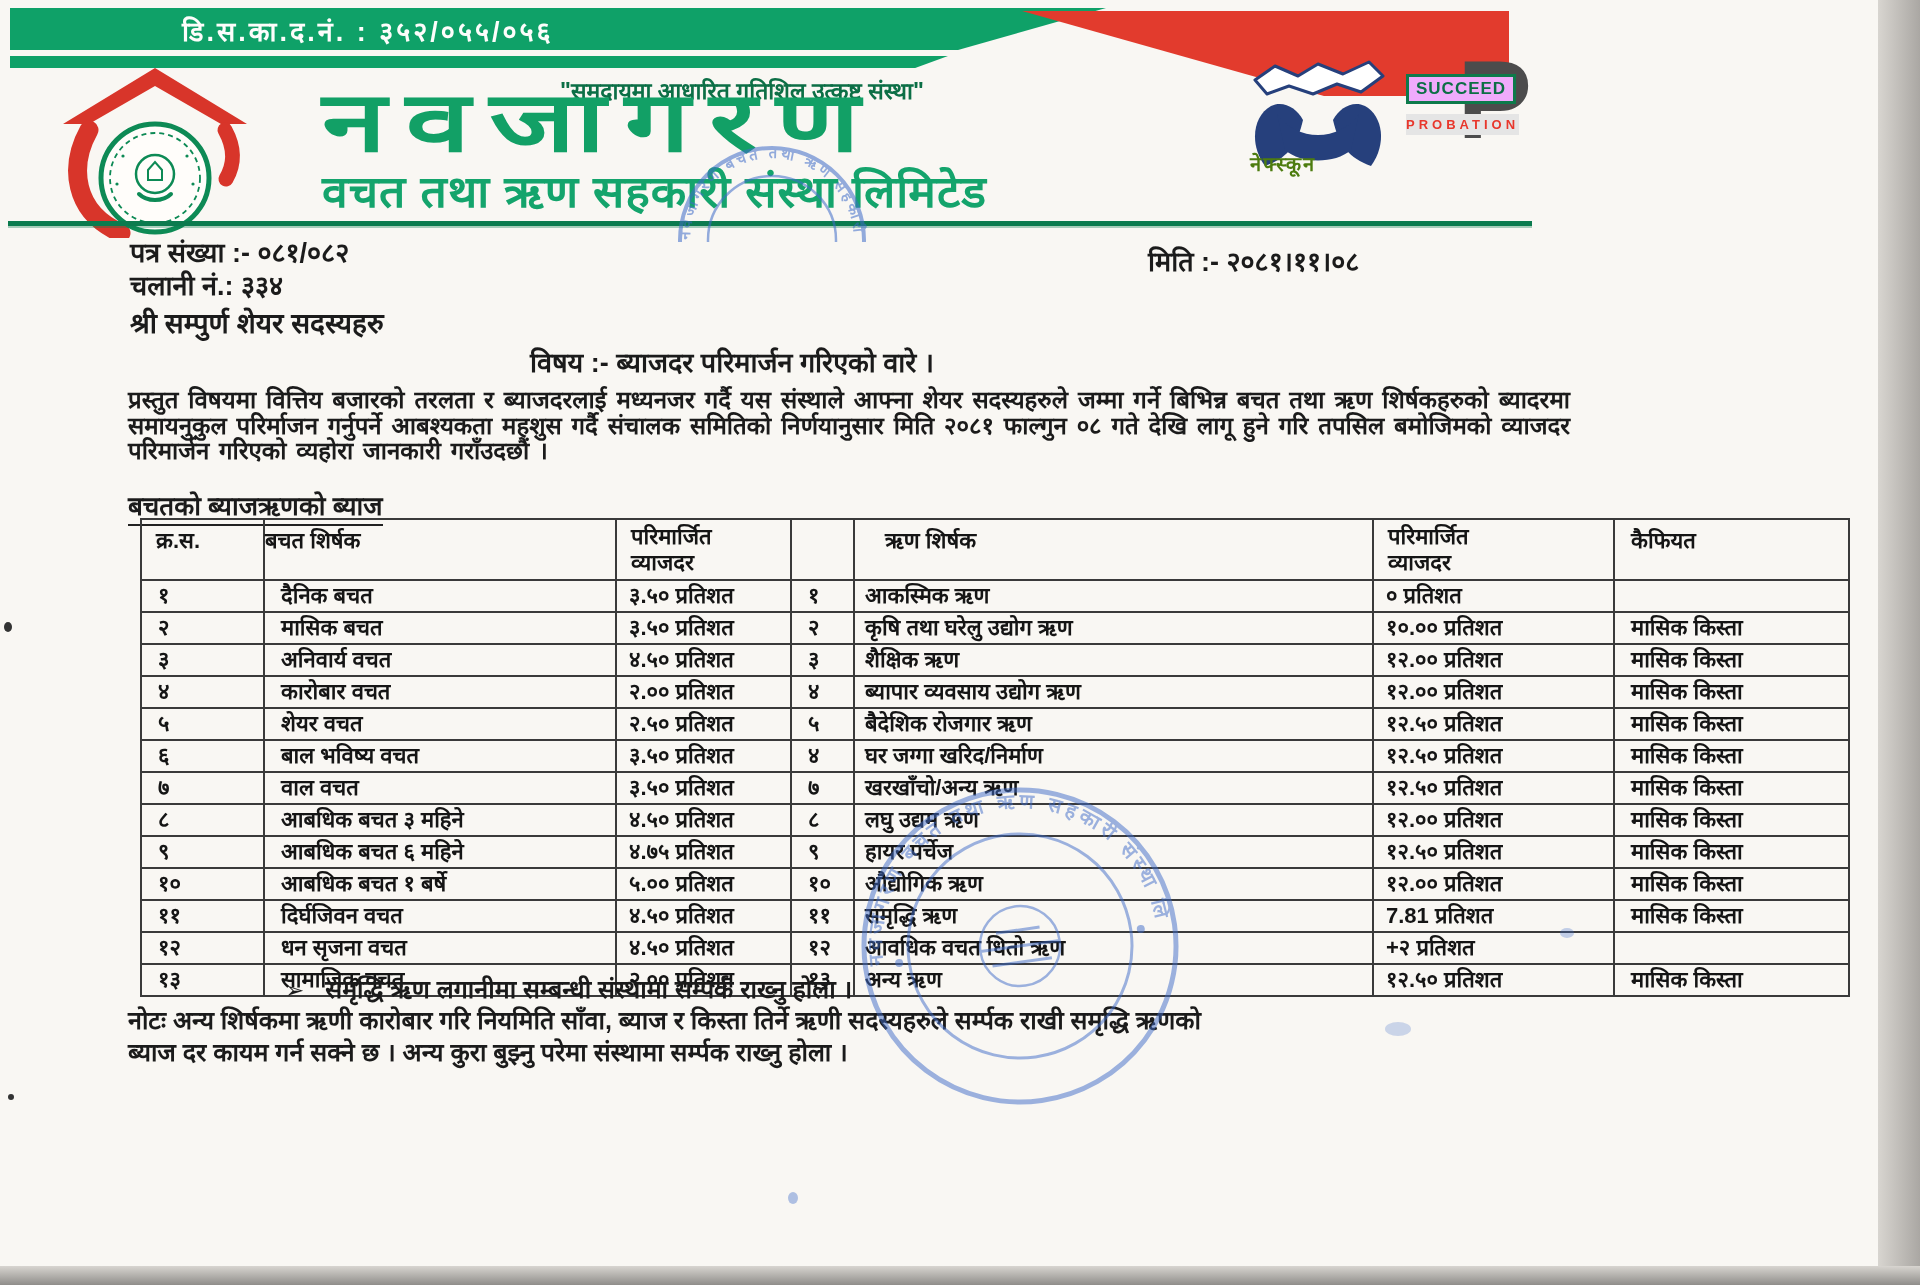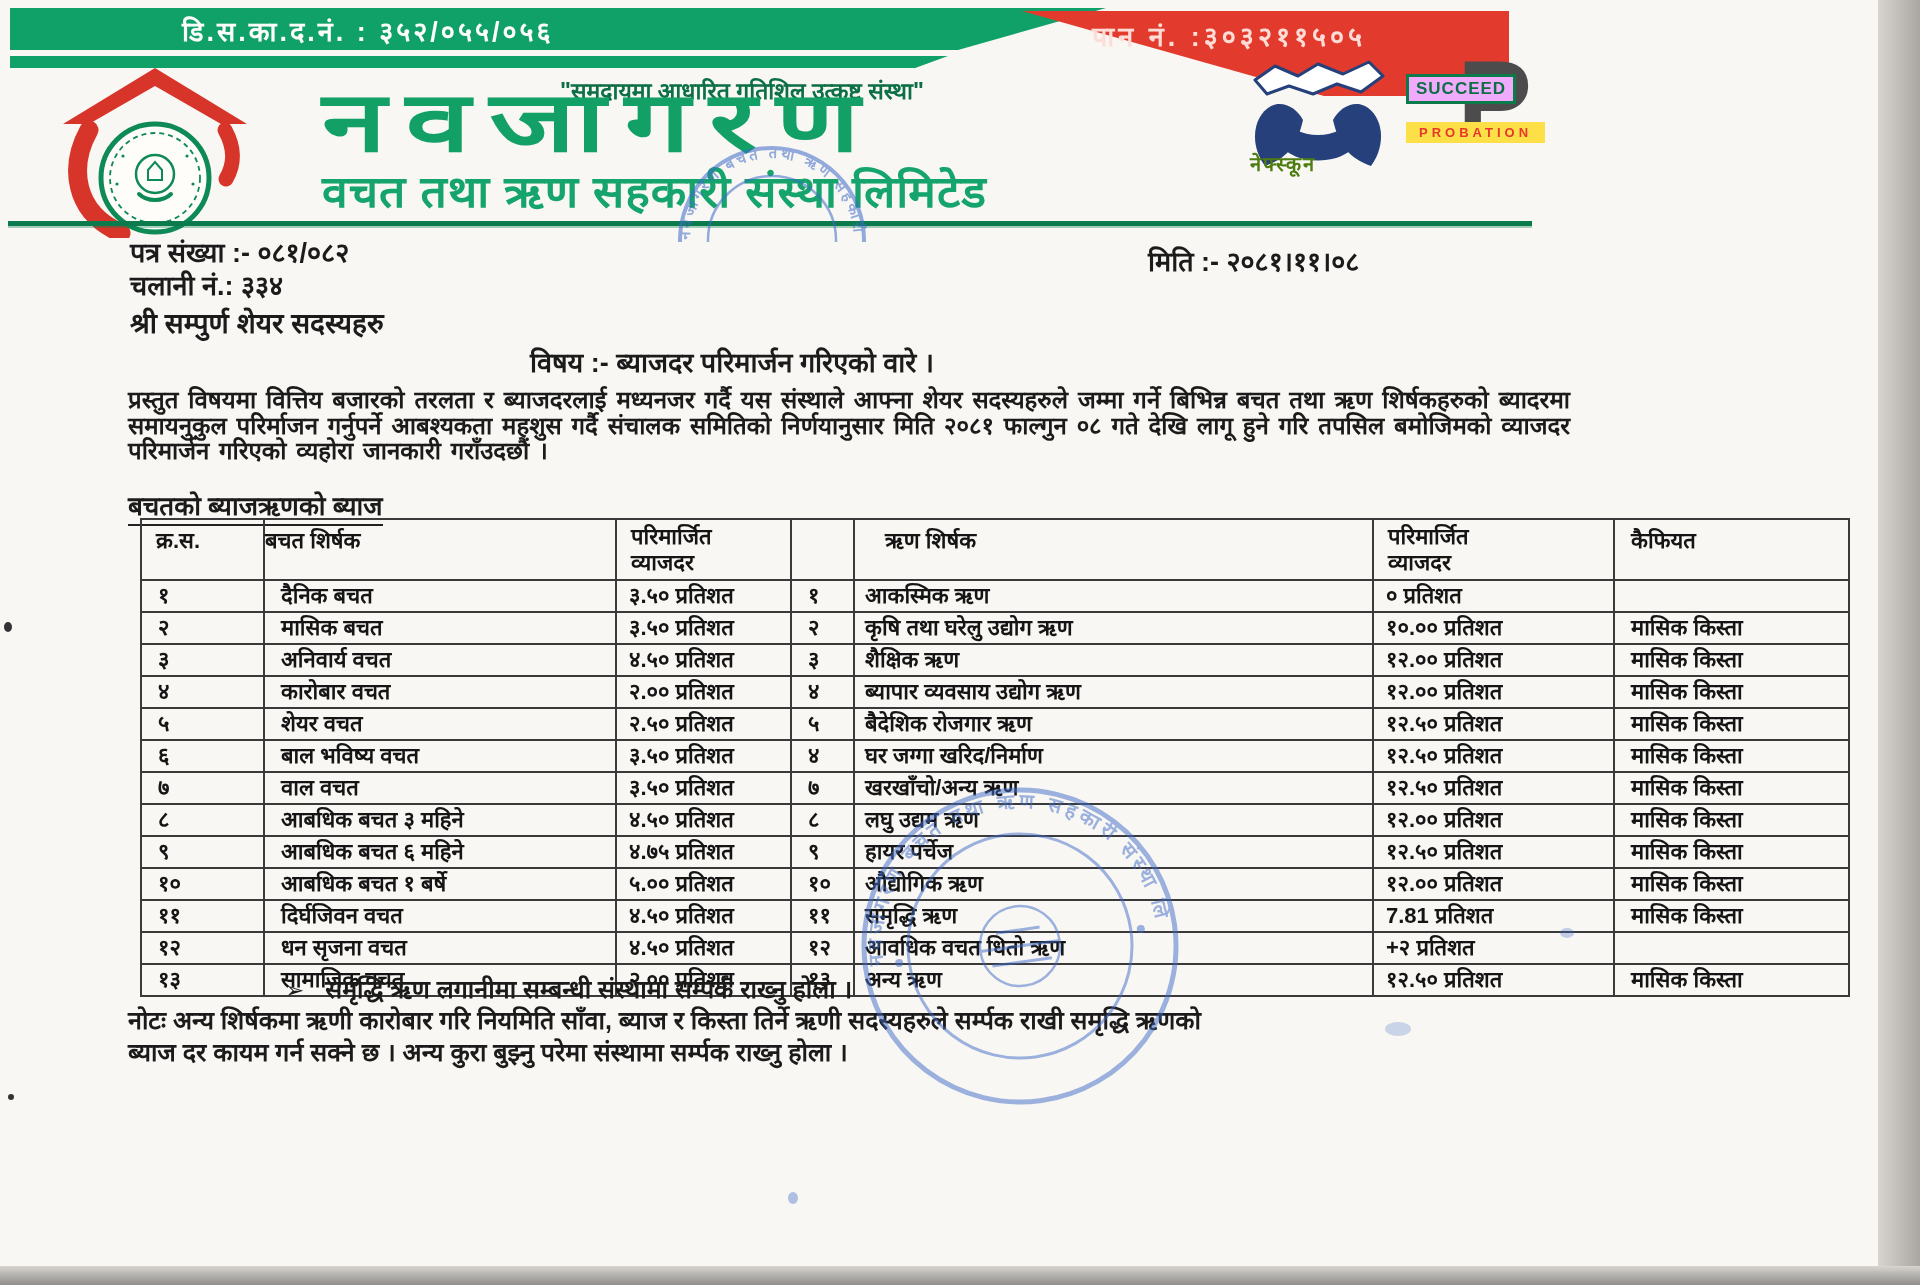--- a/index.html
+++ b/index.html
@@ -72,22 +72,22 @@
   .succeed-p{
     position:absolute;right:2px;top:-14px;font-size:112px;line-height:1;
     font-weight:800;color:#4c4c4c;font-family:"Liberation Sans",sans-serif;
   }
   .succeed-box{
     position:absolute;left:0px;top:16px;background:#f0abfc;border:3px solid #0d7a4b;
     color:#0d6e45;font-size:17px;font-weight:800;letter-spacing:1px;
     padding:2px 7px;white-space:nowrap;
   }
   .probation-box{
-    position:absolute;left:0px;top:64px;background:#fde047;color:#e8372c;
-    font-size:13px;font-weight:800;letter-spacing:4px;padding:3px 13px;white-space:nowrap;
+    position:absolute;left:0px;top:56px;background:#e5e5e5;color:#e8372c;
+    font-size:13px;font-weight:800;letter-spacing:4px;padding:3px 0;white-space:nowrap;
   }
 
   
   .stamp-top{position:absolute;left:666px;top:110px;width:212px;height:132px;
     overflow:hidden;opacity:.55;pointer-events:none;}
   .stamp-bottom{position:absolute;left:852px;top:778px;width:336px;height:336px;
     opacity:.5;pointer-events:none;transform:rotate(-8deg);}
   .ink-dot{position:absolute;border-radius:50%;background:#3f6cc9;opacity:.45;}
 
   
@@ -144,21 +144,20 @@
 </style>
 </head>
 <body>
 
 <div class="paper">
 
   <div class="ribbon-green"></div>
   <div class="ribbon-green-text">डि.स.का.द.नं. : ३५२/०५५/०५६</div>
   <div class="ribbon-green-thin"></div>
   <div class="ribbon-red"></div>
-  <div class="ribbon-red-text">पान नं. :३०३२११५०५</div>
 
   <div class="logo-house">
     <svg width="200" height="172" viewBox="0 0 200 172">
       <path d="M100,2 L192,58 L166,58 L100,20 L34,58 L8,58 Z" fill="#d8352a"></path>
       <path d="M34,64 C14,100 18,146 66,167" stroke="#d8352a" stroke-width="19" fill="none" stroke-linecap="round"></path>
       <path d="M170,64 C181,84 179,99 171,113" stroke="#d8352a" stroke-width="15" fill="none" stroke-linecap="round"></path>
       <circle cx="100" cy="112" r="54" fill="#fffdfa" stroke="#0d8a55" stroke-width="5"></circle>
       <circle cx="100" cy="112" r="45" fill="none" stroke="#0d8a55" stroke-width="1.8" stroke-dasharray="5 4"></circle>
       <circle cx="100" cy="108" r="19" fill="none" stroke="#0d8a55" stroke-width="2.5"></circle>
       <path d="M84,128 C92,136 108,136 116,128" stroke="#0d8a55" stroke-width="4" fill="none" stroke-linecap="round"></path>

